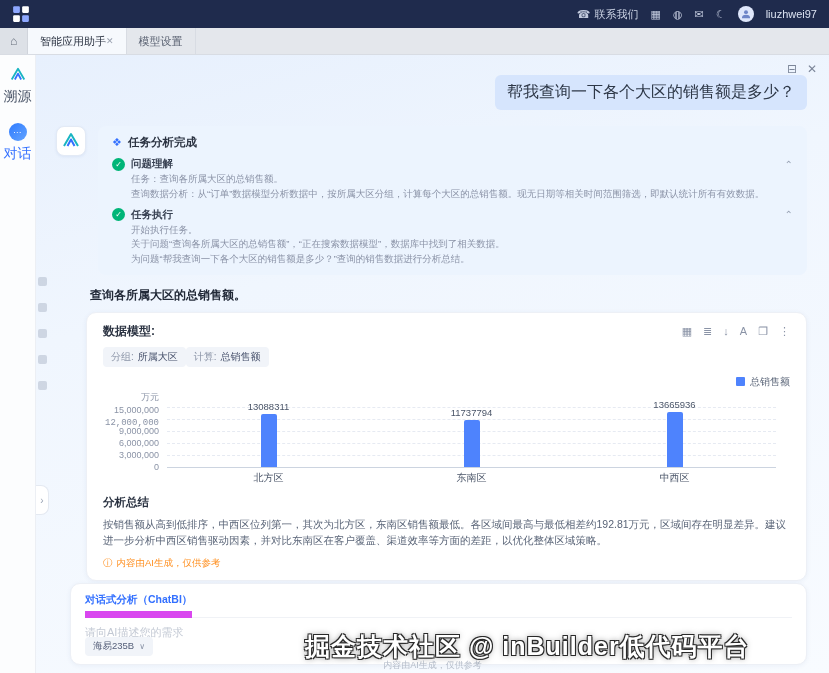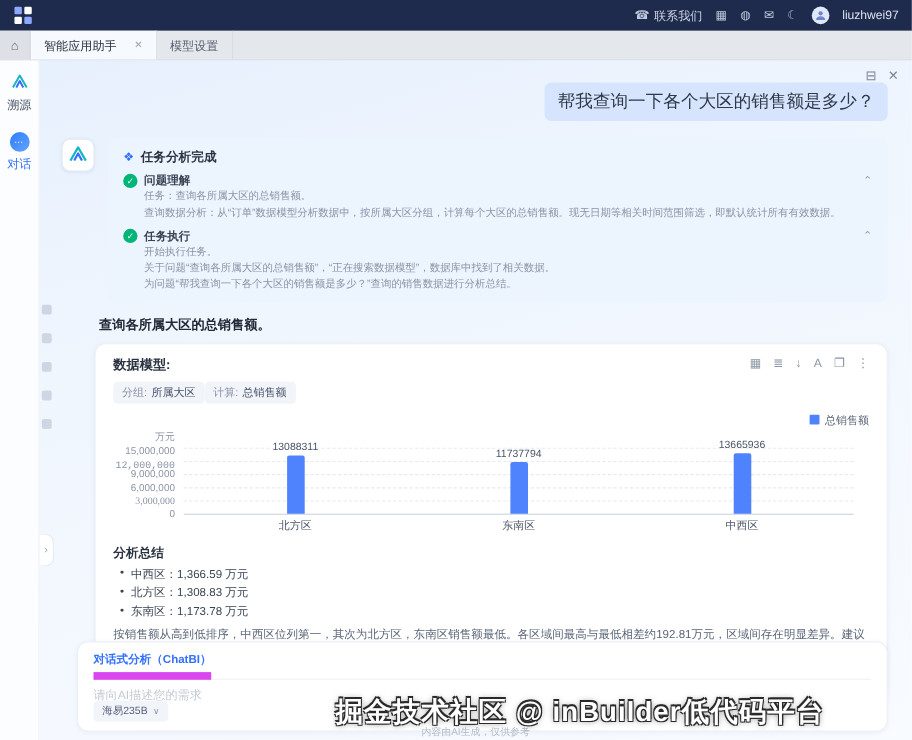--- a/index.html
+++ b/index.html
@@ -12,29 +12,29 @@
   .tb-logo{display:inline-flex;width:18px;height:18px}
   .tb-right{display:flex;align-items:center;gap:12px;font-size:11px}
   .tb-contact{display:inline-flex;align-items:center;gap:4px;cursor:pointer}
   .tb-ic{font-size:11px;color:#c2cadd;cursor:pointer;line-height:1}
   .tb-avatar{width:16px;height:16px;border-radius:50%;background:#dfe7fb;display:inline-flex;align-items:center;justify-content:center;overflow:hidden}
   .tb-user{color:#dbe2f1}
 
   
   .tabbar{height:27px;background:#e4e7ec;display:flex;align-items:stretch;border-bottom:1px solid #d8dce3}
   .tab-home{width:28px;display:flex;align-items:center;justify-content:center;color:#68707e;background:#dde1e7;border-right:1px solid #d0d4db;font-size:12px;cursor:pointer}
-  .tab{display:flex;align-items:center;gap:16px;padding:0 12px;font-size:11px;color:#5a6272;border-right:1px solid #d8dce3;cursor:pointer}
+  .tab{display:flex;align-items:center;gap:0;padding:0 12px;font-size:11px;color:#5a6272;border-right:1px solid #d8dce3;cursor:pointer}
   .tab.active{background:#f6f9fd;color:#2b3342}
   .tab .tab-close{font-size:9px;color:#9aa2b0}
 
   
   .main{display:flex;height:618px}
   .sidebar{width:36px;background:#fcfdfe;border-right:1px solid #eceff4;display:flex;flex-direction:column;align-items:center;padding-top:10px;gap:16px}
   .side-item{display:flex;flex-direction:column;align-items:center;gap:3px;cursor:pointer}
-  .side-label{font-size:11px;color:#4a5568}
+  .side-label{font-size:14px;color:#4a5568}
   .side-item.active .side-label{color:#3370ff}
   .side-ic-box{width:20px;height:20px;display:flex;align-items:center;justify-content:center}
   .chat-bubble-ic{width:18px;height:18px;border-radius:50%;background:linear-gradient(135deg,#2f7bff,#63a4ff);color:#fff;display:flex;align-items:center;justify-content:center;font-size:8px;letter-spacing:1px}
 
   .content{flex:1;position:relative;padding:0 22px 0 20px;background:linear-gradient(165deg,#e7f0fd 0%,#f0f6fe 35%,#f8fbff 100%);overflow:hidden}
   .content-topicons{position:absolute;top:7px;right:12px;display:flex;gap:10px;color:#7c8699;font-size:12px}
   .content-topicons span{cursor:pointer}
 
   
   .bubble-row{display:flex;justify-content:flex-end;margin-top:20px}
@@ -240,41 +240,36 @@
         <div class="unit-label">万元</div>
       <div class="gridline" style="left: 64px; right: 14px; top: 16px;"></div>
           <div class="ytick" style="top: 14px;">15,000,000</div>
           <div class="gridline" style="left: 64px; right: 14px; top: 28px;"></div>
           <div class="ytick" style="top: 27px; font-family: Liberation Mono, monospace;">12,000,000</div>
           <div class="gridline" style="left: 64px; right: 14px; top: 40px;"></div>
           <div class="ytick" style="top: 35px;">9,000,000</div>
           <div class="gridline" style="left: 64px; right: 14px; top: 52px;"></div>
           <div class="ytick" style="top: 47px;">6,000,000</div>
           <div class="gridline" style="left: 64px; right: 14px; top: 64px;"></div>
-          <div class="ytick" style="top: 59px; font-family: Liberation Serif, serif;">3,000,000</div>
+          <div class="ytick" style="top: 59px;">3,000,000</div>
           <div class="gridline base" style="left: 64px; right: 14px; top: 76px;"></div>
           <div class="ytick" style="top: 71px;">0</div>
           <div class="bar" style="left: 157.5px; top: 23.6468px; height: 52.3532px; background: rgb(78, 131, 253);"></div>
           <div class="bar-value" style="left: 115.5px; top: 10.6468px;">13088311</div>
           <div class="xtick" style="left: 115.5px; top: 80px;">北方区</div>
           <div class="bar" style="left: 360.5px; top: 29.0488px; height: 46.9512px; background: rgb(78, 131, 253);"></div>
           <div class="bar-value" style="left: 318.5px; top: 16.0488px;">11737794</div>
           <div class="xtick" style="left: 318.5px; top: 80px;">东南区</div>
           <div class="bar" style="left: 563.5px; top: 21.3363px; height: 54.6637px; background: rgb(78, 131, 253);"></div>
           <div class="bar-value" style="left: 521.5px; top: 8.33626px;">13665936</div>
           <div class="xtick" style="left: 521.5px; top: 80px;">中西区</div>
         </div>
 
       <div class="summary">
         <div class="summary-title">分析总结</div>
-        <ul class="summary-list">
-            <li>中西区：1,366.59 万元</li>
-            <li>北方区：1,308.83 万元</li>
-            <li>东南区：1,173.78 万元</li>
-          </ul>
         <div class="summary-para">按销售额从高到低排序，中西区位列第一，其次为北方区，东南区销售额最低。各区域间最高与最低相差约192.81万元，区域间存在明显差异。建议进一步分析中西区销售驱动因素，并对比东南区在客户覆盖、渠道效率等方面的差距，以优化整体区域策略。</div>
         <div class="disclaimer">
           <span>ⓘ</span>
           <span>内容由AI生成，仅供参考</span>
         </div>
       </div>
     </div>
 
     <div class="rail">
       <span class="rail-dot"></span>

